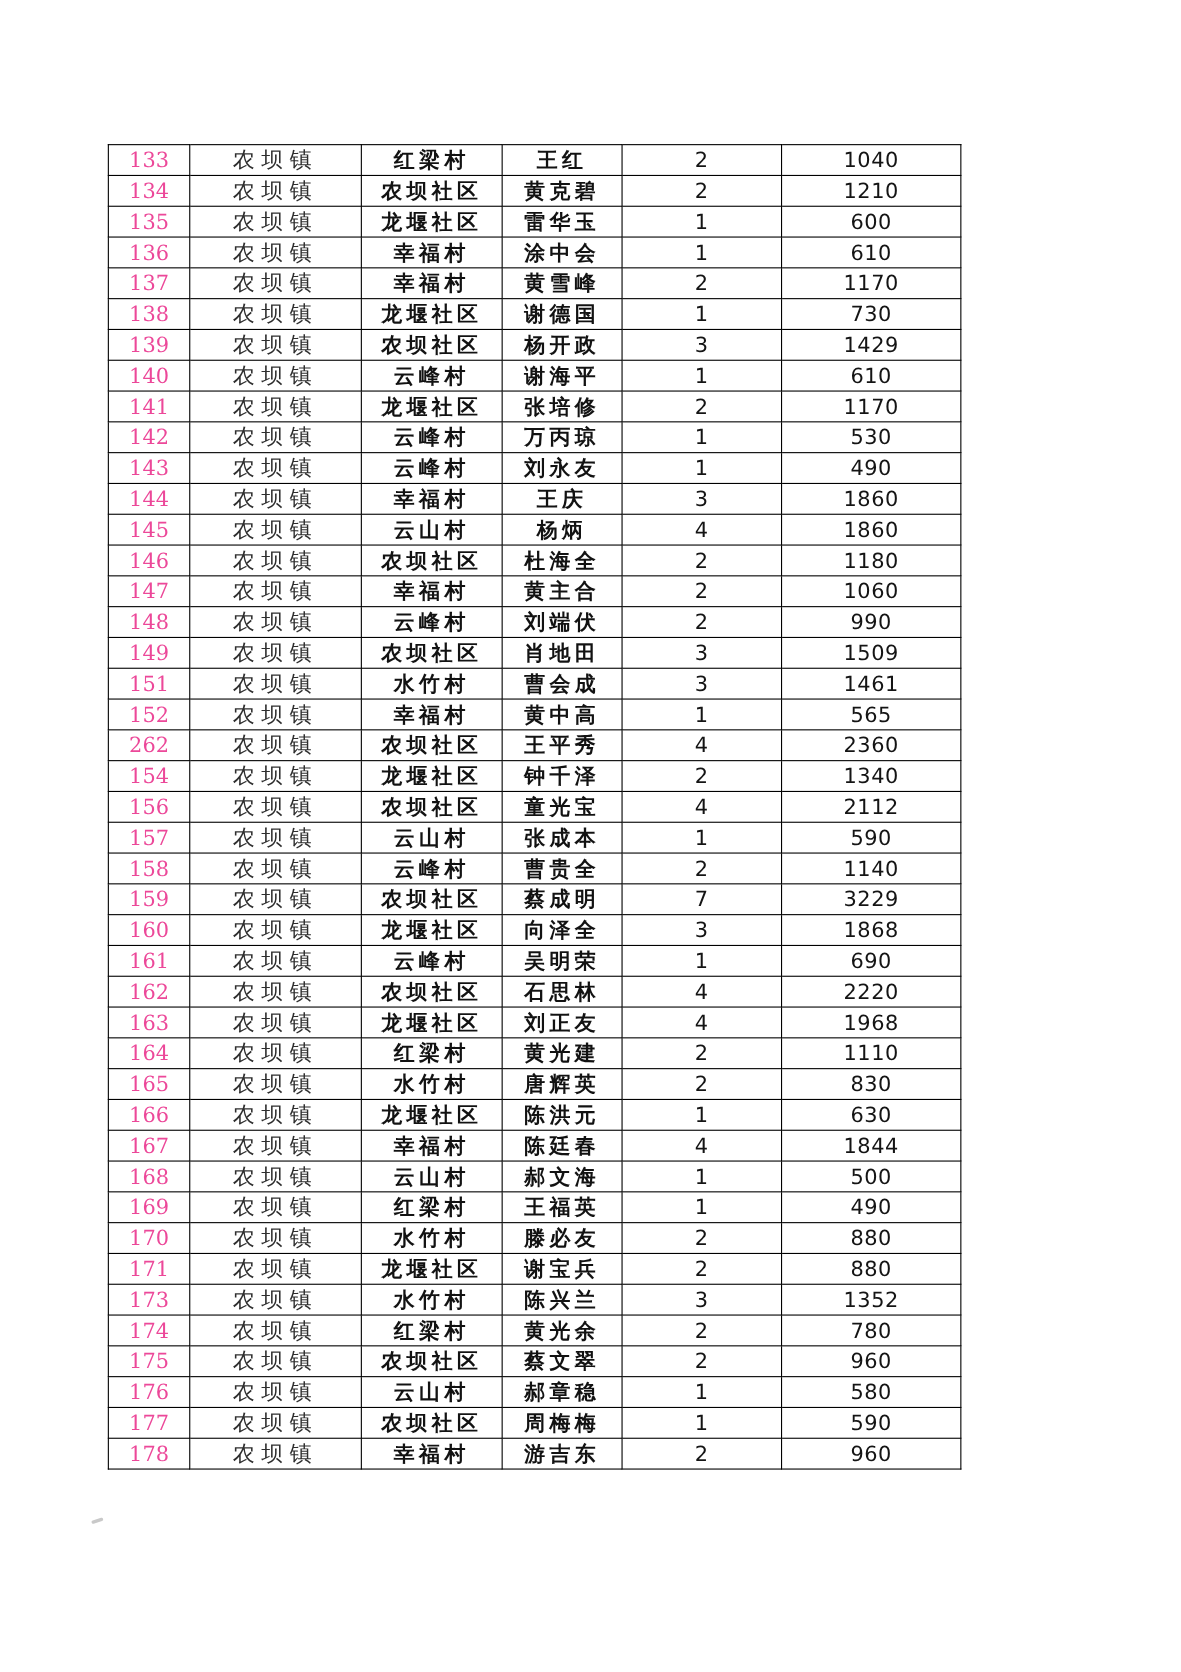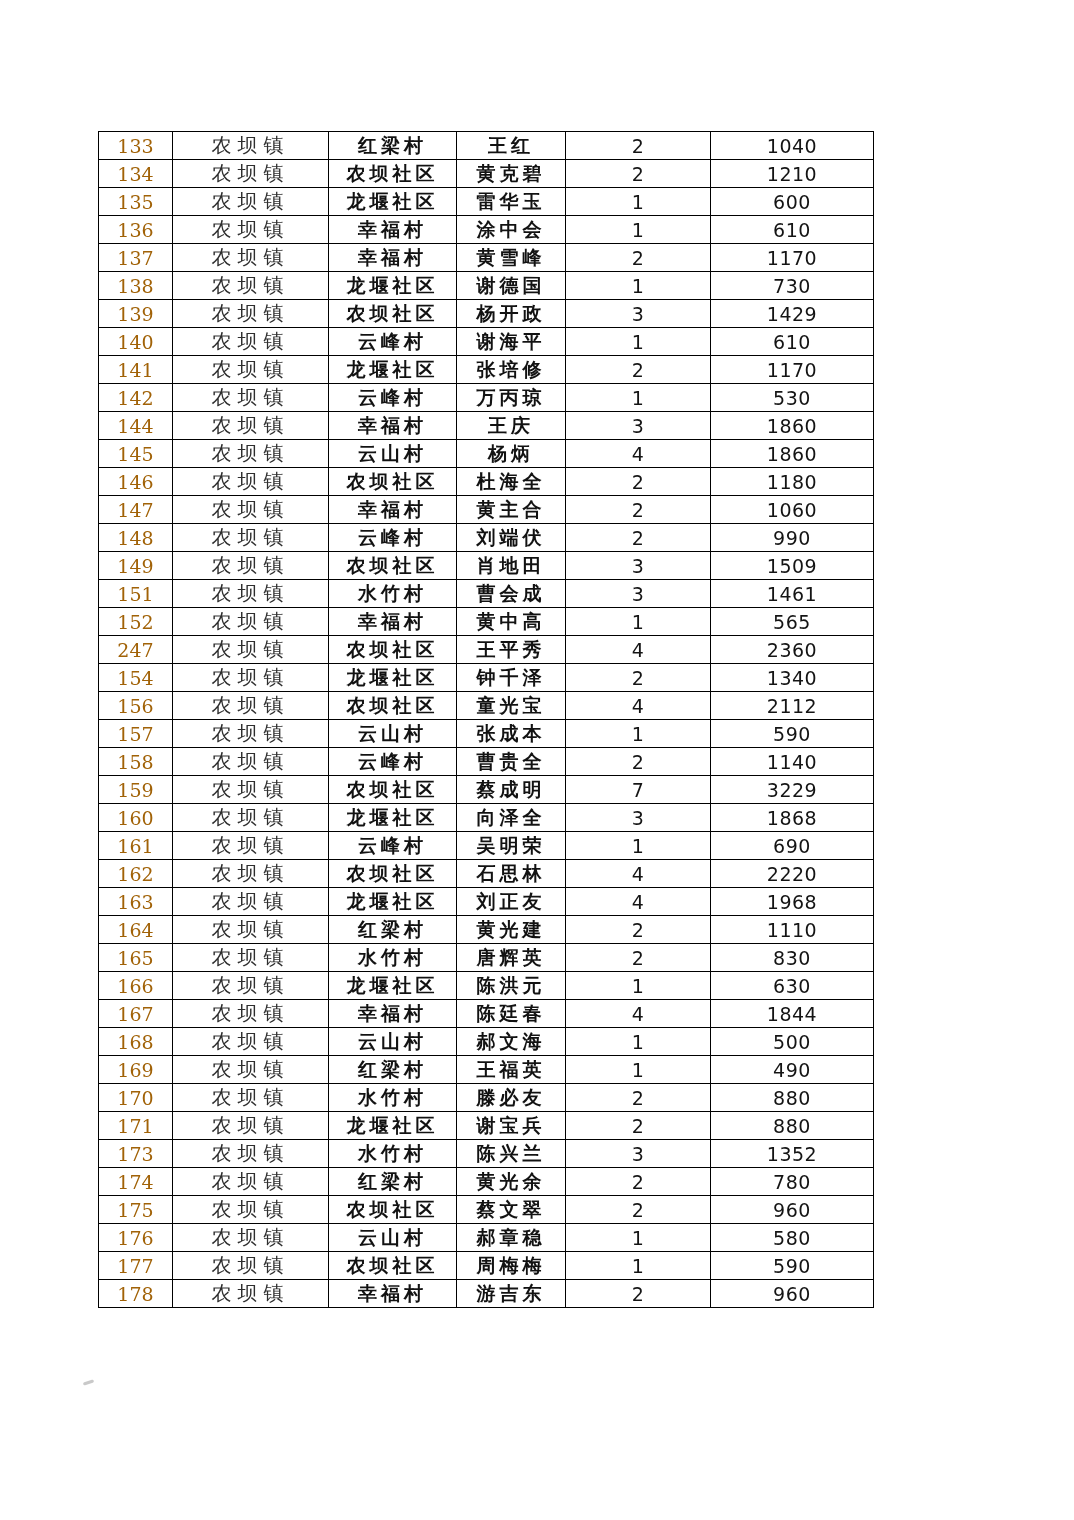--- a/index.html
+++ b/index.html
@@ -28,21 +28,21 @@
     padding: 0;
     text-align: center;
     vertical-align: middle;
     overflow: hidden;
     white-space: nowrap;
   }
   
   td.c-index {
     font-family: "DejaVu Serif", "Liberation Serif", serif;
     font-size: 19px;
-    color: #a16207;
+    color: #ec4899;
   }
   
   td.c-town {
     font-family: "DejaVu Serif", "Liberation Serif", serif;
     font-size: 20px;
     font-weight: 400;
     letter-spacing: 6px;
     padding-left: 6px; 
     color: #2e2e2e;
   }
@@ -163,20 +163,28 @@
         </tr>
         <tr>
           <td class="c-index">142</td>
           <td class="c-town">农坝镇</td>
           <td class="c-village">云峰村</td>
           <td class="c-name">万丙琼</td>
           <td class="c-count">1</td>
           <td class="c-amount">530</td>
         </tr>
         <tr>
+          <td class="c-index">143</td>
+          <td class="c-town">农坝镇</td>
+          <td class="c-village">云峰村</td>
+          <td class="c-name">刘永友</td>
+          <td class="c-count">1</td>
+          <td class="c-amount">490</td>
+        </tr>
+        <tr>
           <td class="c-index">144</td>
           <td class="c-town">农坝镇</td>
           <td class="c-village">幸福村</td>
           <td class="c-name">王庆</td>
           <td class="c-count">3</td>
           <td class="c-amount">1860</td>
         </tr>
         <tr>
           <td class="c-index">145</td>
           <td class="c-town">农坝镇</td>
@@ -227,21 +235,21 @@
         </tr>
         <tr>
           <td class="c-index">152</td>
           <td class="c-town">农坝镇</td>
           <td class="c-village">幸福村</td>
           <td class="c-name">黄中高</td>
           <td class="c-count">1</td>
           <td class="c-amount">565</td>
         </tr>
         <tr>
-          <td class="c-index">247</td>
+          <td class="c-index">262</td>
           <td class="c-town">农坝镇</td>
           <td class="c-village">农坝社区</td>
           <td class="c-name">王平秀</td>
           <td class="c-count">4</td>
           <td class="c-amount">2360</td>
         </tr>
         <tr>
           <td class="c-index">154</td>
           <td class="c-town">农坝镇</td>
           <td class="c-village">龙堰社区</td>

